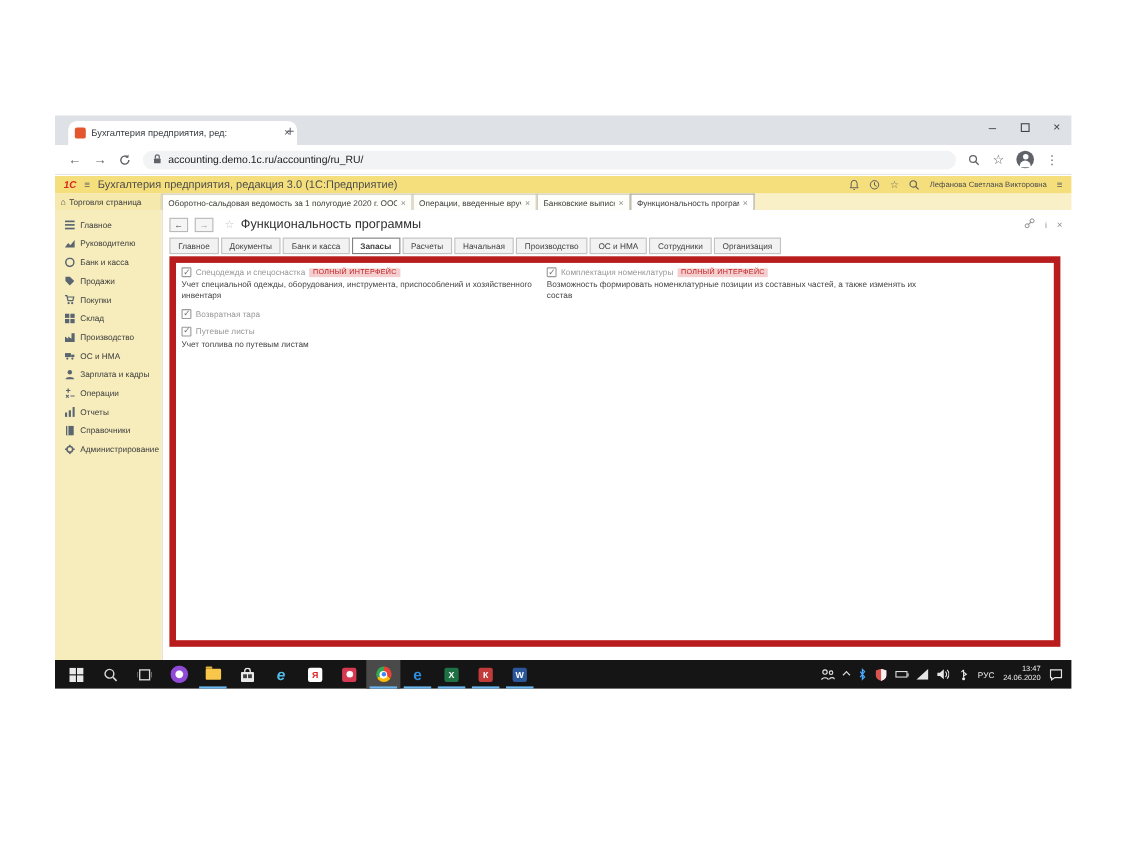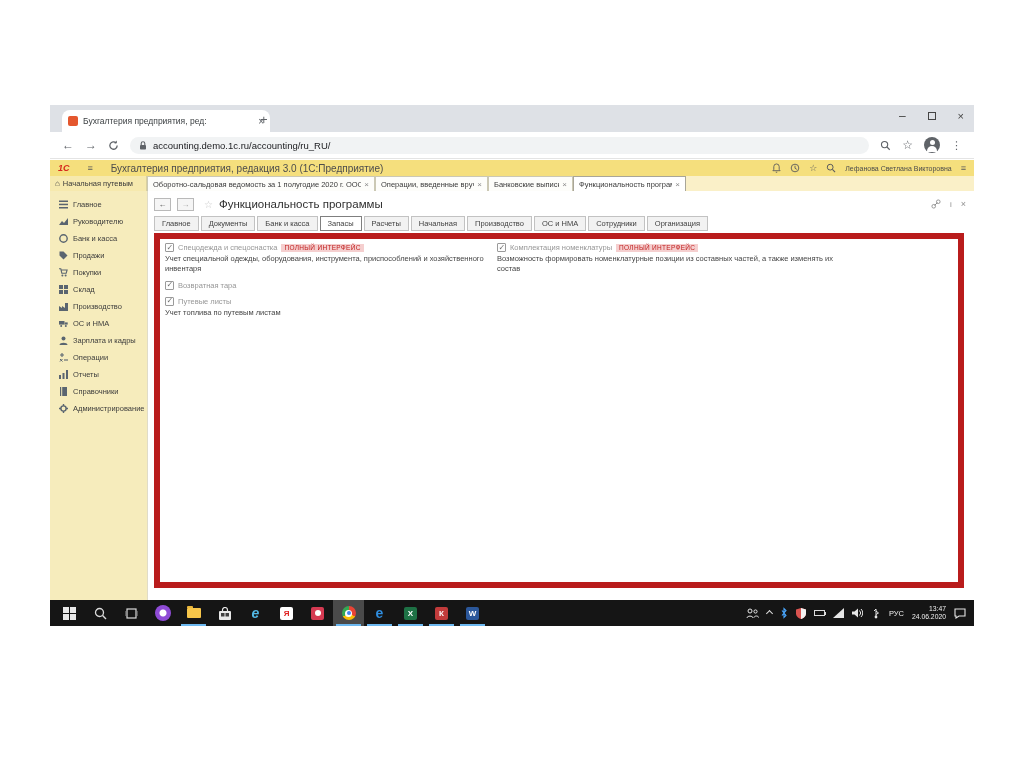--- a/index.html
+++ b/index.html
@@ -27,21 +27,21 @@
   .toolbar { position:absolute; left:0; top:27px; width:100%; height:27px; background:#fff; border-bottom:1px solid #e4e4e4; display:flex; align-items:center; padding:0 12px; gap:11px; }
   .nav-g { font-size:12px; color:#5f6368; }
   .addr { flex:1; height:17px; background:#f1f3f4; border-radius:9px; display:flex; align-items:center; padding:0 9px; gap:6px; }
   .addr-url { font-size:9.5px; color:#202124; }
   .tb-ic { color:#5f6368; font-size:11px; display:flex; align-items:center; }
   .avatar { width:16px; height:16px; border-radius:50%; background:#5f6368; position:relative; }
   .avatar::before { content:""; position:absolute; left:5.5px; top:3px; width:5px; height:5px; border-radius:50%; background:#fff; }
   .avatar::after { content:""; position:absolute; left:3px; top:9px; width:10px; height:6px; border-radius:5px 5px 0 0; background:#fff; }
 
   
-  .appbar { position:absolute; left:0; top:55px; width:100%; height:16px; background:#f5df7d; display:flex; align-items:center; padding:0 8px; gap:18px; }
+  .appbar { position:absolute; left:0; top:55px; width:100%; height:16px; background:#f5df7d; display:flex; align-items:center; padding:0 8px; gap:7px; }
   .logo1c { color:#d6281c; font-weight:bold; font-style:italic; font-size:9px; }
   .burger { color:#5a5a5a; font-size:9px; }
   .appttl { font-size:10px; color:#4c4c4c; white-space:nowrap; }
   .appbar-r { margin-left:auto; display:flex; align-items:center; gap:9px; color:#5c5c5c; }
   .appbar-r svg { display:block; }
   .uname { font-size:7px; color:#4c4c4c; white-space:nowrap; }
   .star-g { font-size:9px; color:#5c5c5c; }
 
   
   .apptabs { position:absolute; left:0; top:71px; width:100%; height:15px; background:#faf0c8; display:flex; align-items:stretch; }
@@ -65,21 +65,21 @@
   .navbtn { width:17px; height:13px; border:1px solid #b9b9b9; background:#f5f5f5; font-size:8px; color:#444; display:flex; align-items:center; justify-content:center; }
   .navbtn.dis { color:#a8a8a8; }
   .fstar { color:#c9c9c9; font-size:10px; margin-left:4px; }
   .fttl { font-size:11.5px; color:#2f2f2f; }
   .fhead-r { margin-left:auto; display:flex; align-items:center; gap:9px; color:#8f8f8f; }
   .fhead-r .hi { font-size:8px; }
   .fhead-r .hx { font-size:9px; }
 
   .ftabs { position:absolute; left:6px; top:25px; right:8px; height:15px; display:flex; gap:2px; }
   .ftab { font-size:7.5px; color:#3f3f3f; background:#f2f2f2; border:1px solid #c2c2c2; padding:0 7px; display:flex; align-items:center; white-space:nowrap; }
-  .ftab.active { background:#fff; border-color:#7f7f7f; }
+  .ftab.active { background:#fff; border-color:#7f7f7f;font-weight:bold; }
 
   .panel { position:absolute; left:6px; top:42px; right:10px; bottom:12px; border:6px solid #b91c1c; background:#fff; }
   .col { position:absolute; top:4px; }
   .colL { left:5px; width:328px; }
   .colR { left:337px; width:420px; }
   .feat { margin-bottom:7px; }
   .frow { display:flex; align-items:center; gap:4px; }
   .cb { width:9px; height:9px; border:1px solid #9a9a9a; border-radius:1px; background:#fdfdfd; position:relative; flex:0 0 auto; }
   .cb::after { content:"\2713"; position:absolute; left:0.5px; top:-1.5px; font-size:8px; color:#6f6f6f; }
   .flabel { font-size:7.5px; color:#979797; white-space:nowrap; }
@@ -191,21 +191,21 @@
             </svg>
         </span>
         <span class="uname">Лефанова Светлана Викторовна</span>
         <span class="burger">≡</span>
       </div>
     </div>
 
     <div class="apptabs">
       <div class="atab home">
         <span class="homeg">⌂</span>
-        <span>Начальная путевым</span>
+        <span>Торговля страница</span>
       </div>
       <div class="atab doc t-osv">
         <span style="overflow:hidden;white-space:nowrap;">Оборотно-сальдовая ведомость за 1 полугодие 2020 г. ООО "ЮЛИЯ"</span>
         <span class="x">×</span>
       </div>
       <div class="atab doc t-oper">
         <span style="overflow:hidden;white-space:nowrap;">Операции, введенные вручную</span>
         <span class="x">×</span>
       </div>
       <div class="atab doc t-bank">

